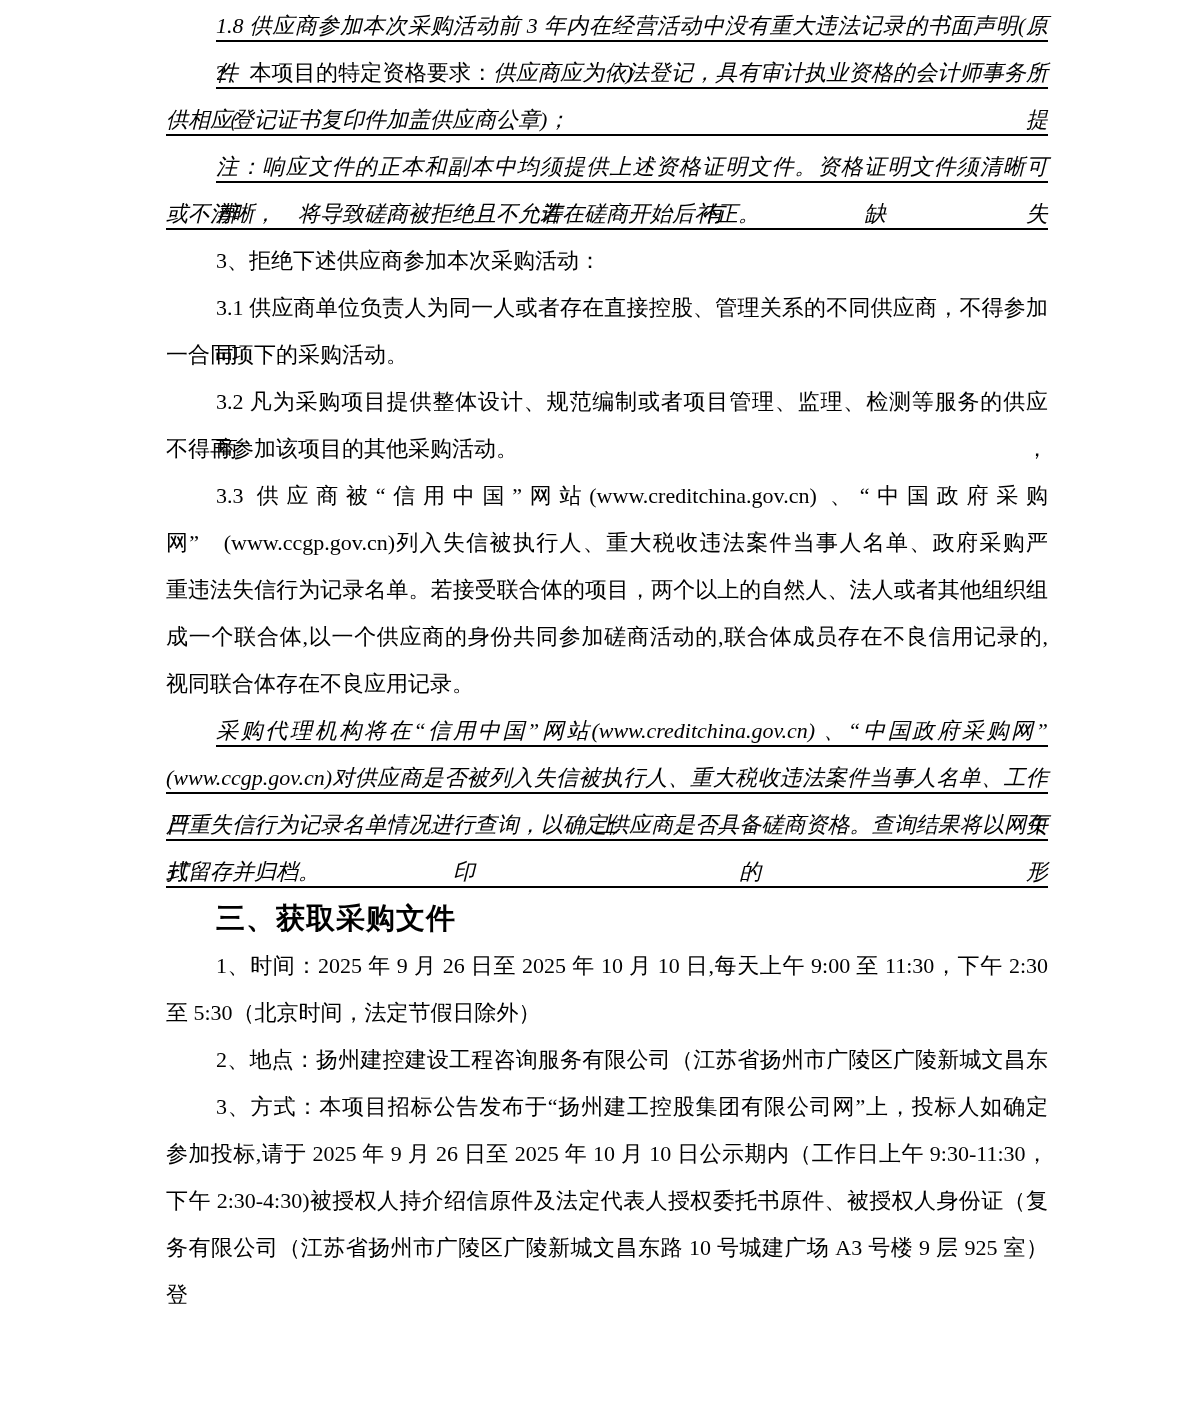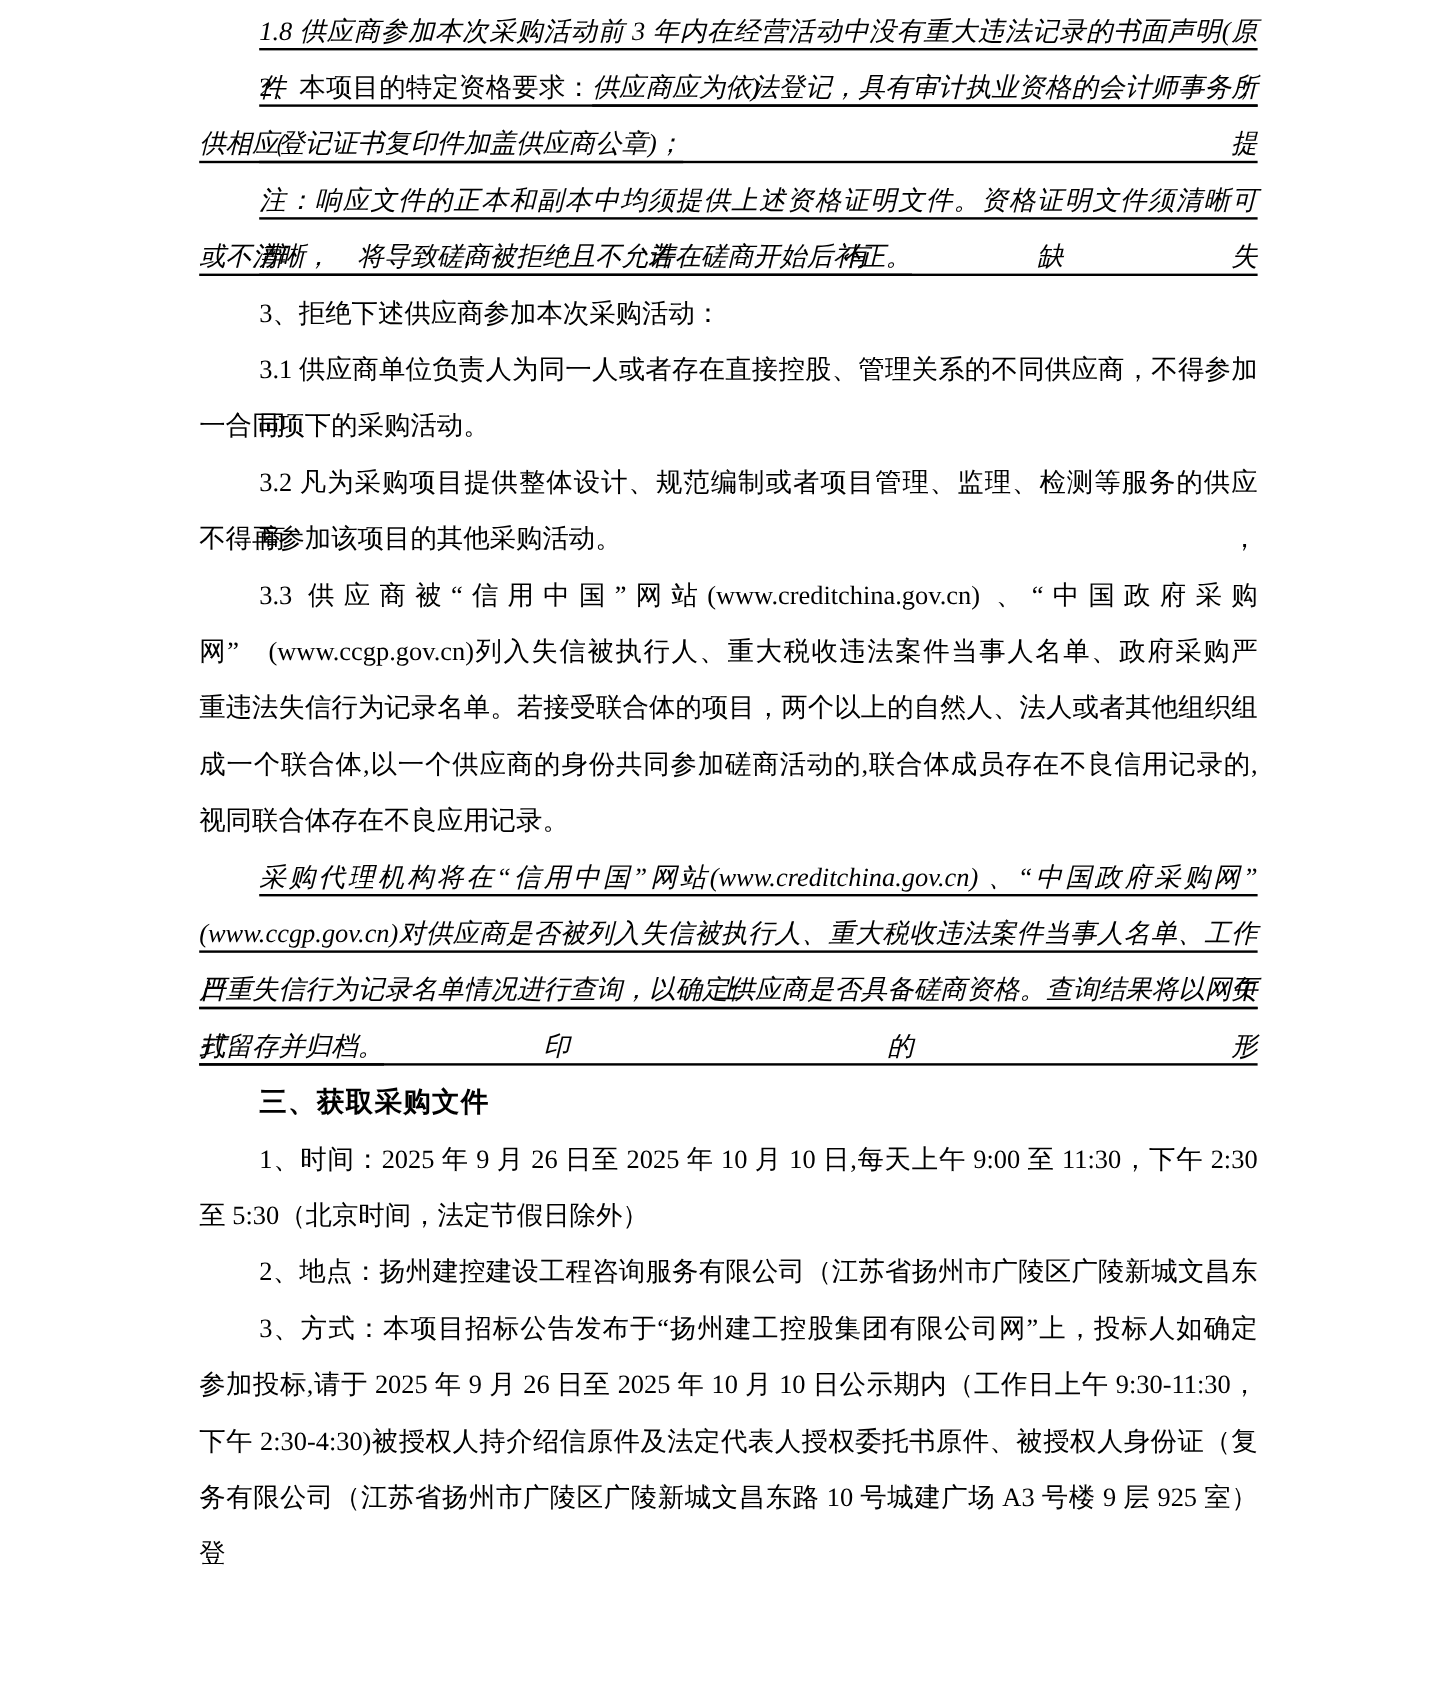--- a/index.html
+++ b/index.html
@@ -43,21 +43,21 @@
   }
   .seg-iu {
     font-style: italic;
     text-decoration: underline;
     text-decoration-thickness: 2px;
     text-underline-offset: 7px;
   }
   .seg-b {
     font-weight: bold;
     font-family: "Liberation Sans", "DejaVu Sans", sans-serif;
-    font-size: 23px;
+    font-size: 29px;
     letter-spacing: 1px;
   }
 </style>
 </head>
 <body>
 
 <div class="page">
   <div class="text-col" id="doc-body">
       <div class="line indent"><span class="seg-iu">1.8 供应商参加本次采购活动前 3 年内在经营活动中没有重大违法记录的书面声明(原件) ；</span></div>
       <div class="line indent"><span class="seg-r">2、本项目的特定资格要求：</span><span class="seg-iu">供应商应为依法登记，具有审计执业资格的会计师事务所（提</span></div>

